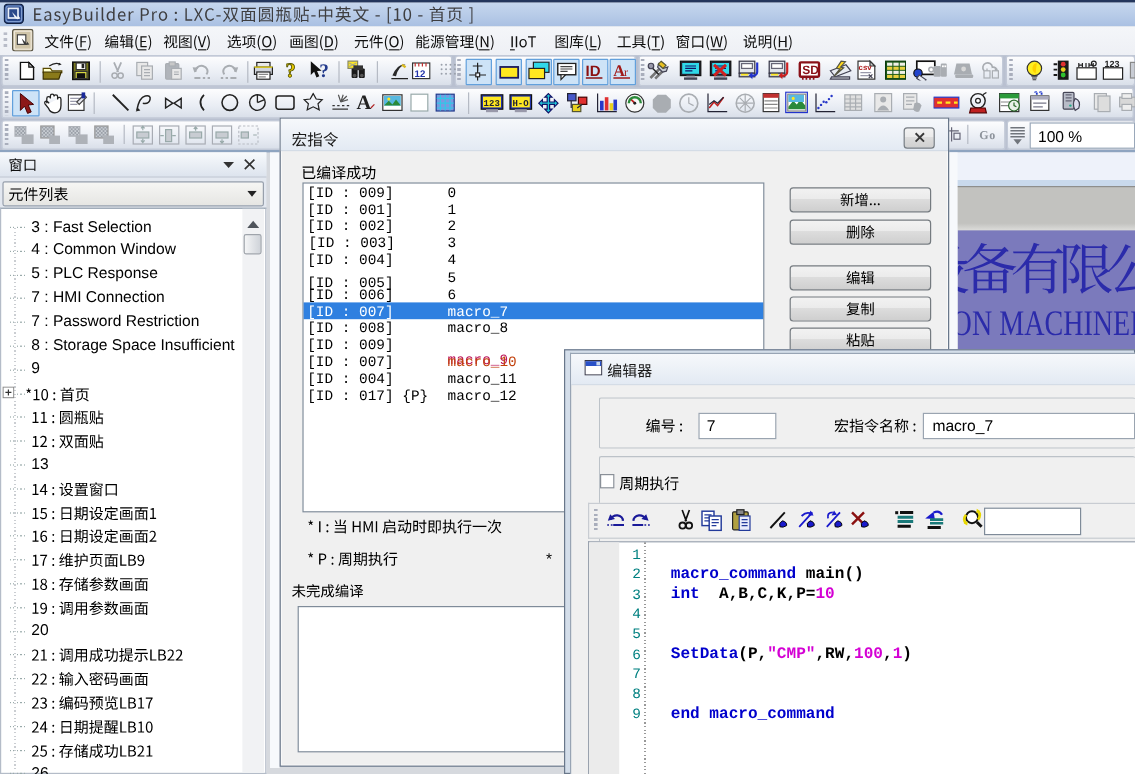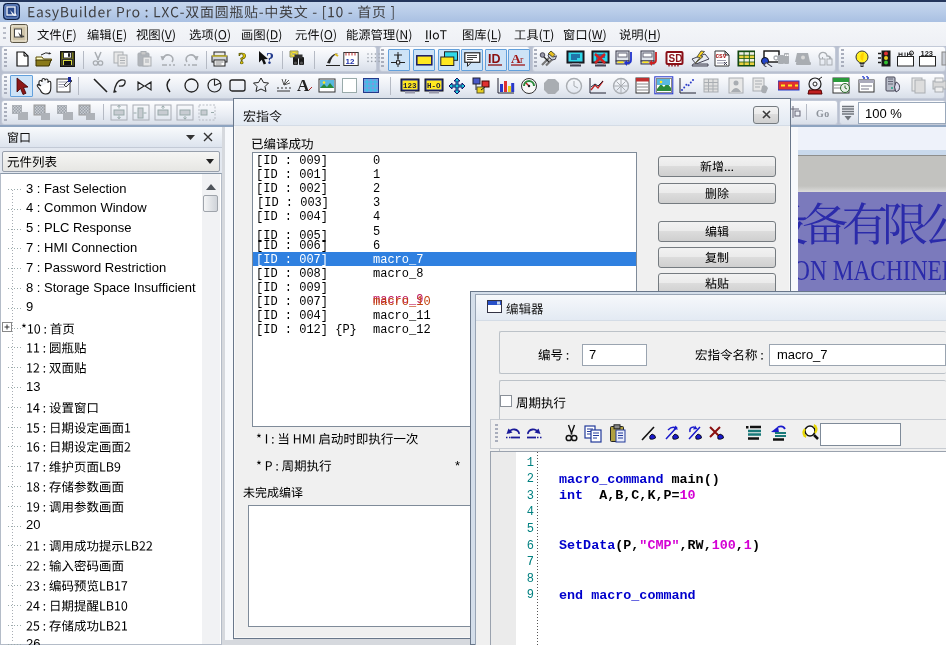--- a/index.html
+++ b/index.html
@@ -732,21 +732,21 @@
 <div style="position:absolute;left:256px;top:252.7px;font:12px 'Liberation Mono';color:#fff;white-space:pre;line-height:14px">[ID : 007]</div>
 <div style="position:absolute;left:373px;top:252.7px;font:12px 'Liberation Mono';color:#fff;white-space:pre;line-height:14px">macro_7</div>
 <div style="position:absolute;left:256px;top:266.8px;font:12px 'Liberation Mono';color:#000;white-space:pre;line-height:14px">[ID : 008]</div>
 <div style="position:absolute;left:373px;top:266.8px;font:12px 'Liberation Mono';color:#000;white-space:pre;line-height:14px">macro_8</div>
 <div style="position:absolute;left:256px;top:280.9px;font:12px 'Liberation Mono';color:#000;white-space:pre;line-height:14px">[ID : 009]</div>
 <div style="position:absolute;left:373px;top:293px;font:12px 'Liberation Mono';color:#be185d;white-space:pre;line-height:14px">macro_9</div>
 <div style="position:absolute;left:256px;top:295.0px;font:12px 'Liberation Mono';color:#000;white-space:pre;line-height:14px">[ID : 007]</div>
 <div style="position:absolute;left:373px;top:295.0px;font:12px 'Liberation Mono';color:#c2410c;white-space:pre;line-height:14px">macro_10</div>
 <div style="position:absolute;left:256px;top:309.1px;font:12px 'Liberation Mono';color:#000;white-space:pre;line-height:14px">[ID : 004]</div>
 <div style="position:absolute;left:373px;top:309.1px;font:12px 'Liberation Mono';color:#000;white-space:pre;line-height:14px">macro_11</div>
-<div style="position:absolute;left:256px;top:323.2px;font:12px 'Liberation Mono';color:#000;white-space:pre;line-height:14px">[ID : 012] {P}</div>
+<div style="position:absolute;left:256px;top:323.2px;font:12px 'Liberation Mono';color:#000;white-space:pre;line-height:14px">[ID : 017] {P}</div>
 <div style="position:absolute;left:373px;top:323.2px;font:12px 'Liberation Mono';color:#000;white-space:pre;line-height:14px">macro_12</div>
 <div class="btn" style="left:658px;top:156px;width:118px;height:21px"></div>
 <svg style="position:absolute;left:699.996px;top:157.1px;" width="37" height="19" viewBox="0 -13.9 37 19">
     <path d="M4.3 -2.6C4.7 -2.0 5.1 -1.1 5.3 -0.6L5.9 -1.0C5.8 -1.5 5.3 -2.3 4.9 -2.9ZM1.6 -2.8C1.4 -2.1 1.0 -1.3 0.5 -0.8C0.7 -0.7 1.0 -0.5 1.1 -0.4C1.6 -0.9 2.1 -1.8 2.4 -2.6ZM6.6 -8.9V-4.8C6.6 -3.2 6.5 -1.1 5.5 0.3C5.7 0.4 6.1 0.7 6.2 0.9C7.3 -0.7 7.5 -3.1 7.5 -4.8V-5.2H9.3V0.9H10.2V-5.2H11.5V-6.0H7.5V-8.3C8.7 -8.5 10.1 -8.8 11.1 -9.2L10.4 -9.9C9.5 -9.5 8.0 -9.1 6.6 -8.9ZM2.6 -9.9C2.8 -9.6 3.0 -9.2 3.1 -8.8H0.7V-8.1H6.0V-8.8H4.0C3.9 -9.2 3.6 -9.7 3.4 -10.1ZM4.5 -8.0C4.4 -7.5 4.1 -6.6 3.9 -6.1H0.6V-5.3H3.0V-4.1H0.6V-3.3H3.0V-0.2C3.0 -0.1 3.0 -0.1 2.9 -0.1C2.7 -0.0 2.4 -0.0 1.9 -0.1C2.1 0.2 2.2 0.5 2.2 0.7C2.8 0.7 3.2 0.7 3.5 0.6C3.8 0.4 3.8 0.2 3.8 -0.2V-3.3H6.1V-4.1H3.8V-5.3H6.2V-6.1H4.7C4.9 -6.6 5.1 -7.2 5.4 -7.8ZM1.5 -7.8C1.8 -7.3 1.9 -6.6 2.0 -6.1L2.8 -6.3C2.7 -6.8 2.5 -7.5 2.2 -8.0Z M17.6 -7.2C18.0 -6.6 18.3 -5.9 18.4 -5.4L19.0 -5.7C18.8 -6.1 18.5 -6.8 18.1 -7.3ZM21.2 -7.3C21.0 -6.8 20.6 -6.1 20.3 -5.6L20.8 -5.4C21.1 -5.8 21.5 -6.5 21.8 -7.1ZM12.5 -1.5 12.8 -0.7C13.8 -1.0 15.0 -1.5 16.1 -2.0L16.0 -2.8L14.8 -2.4V-6.3H16.0V-7.2H14.8V-9.9H13.9V-7.2H12.6V-6.3H13.9V-2.1ZM17.3 -9.7C17.6 -9.3 18.0 -8.7 18.1 -8.3L18.9 -8.7C18.8 -9.1 18.4 -9.6 18.1 -10.1ZM16.5 -8.3V-4.4H22.9V-8.3H21.2C21.6 -8.8 21.9 -9.3 22.2 -9.8L21.3 -10.1C21.1 -9.6 20.7 -8.8 20.3 -8.3ZM17.2 -7.7H19.3V-5.0H17.2ZM20.0 -7.7H22.1V-5.0H20.0ZM17.9 -1.2H21.5V-0.3H17.9ZM17.9 -1.9V-2.9H21.5V-1.9ZM17.1 -3.6V0.9H17.9V0.3H21.5V0.9H22.3V-3.6Z M25.7 0.2C26.1 0.2 26.5 -0.2 26.5 -0.7C26.5 -1.2 26.1 -1.5 25.7 -1.5C25.2 -1.5 24.9 -1.2 24.9 -0.7C24.9 -0.2 25.2 0.2 25.7 0.2Z M29.0 0.2C29.4 0.2 29.8 -0.2 29.8 -0.7C29.8 -1.2 29.4 -1.5 29.0 -1.5C28.6 -1.5 28.2 -1.2 28.2 -0.7C28.2 -0.2 28.6 0.2 29.0 0.2Z M32.3 0.2C32.8 0.2 33.1 -0.2 33.1 -0.7C33.1 -1.2 32.8 -1.5 32.3 -1.5C31.9 -1.5 31.5 -1.2 31.5 -0.7C31.5 -0.2 31.9 0.2 32.3 0.2Z" fill="#000"></path>
   </svg>
 <div class="btn" style="left:658px;top:182.5px;width:118px;height:21px"></div>
 <svg style="position:absolute;left:705.0px;top:183.6px;" width="27" height="19" viewBox="0 -13.9 27 19">
     <path d="M8.5 -8.7V-2.0H9.2V-8.7ZM10.2 -9.9V-0.1C10.2 0.1 10.2 0.2 10.0 0.2C9.9 0.2 9.4 0.2 8.8 0.2C8.9 0.4 9.0 0.7 9.1 1.0C9.8 1.0 10.3 0.9 10.6 0.8C10.9 0.7 11.0 0.4 11.0 -0.1V-9.9ZM0.5 -5.4V-4.6H1.3V-4.0C1.3 -2.5 1.2 -0.7 0.5 0.5C0.7 0.6 1.0 0.8 1.1 1.0C1.9 -0.3 2.1 -2.4 2.1 -4.0V-4.6H3.2V-0.1C3.2 -0.0 3.1 0.0 3.0 0.0C2.9 0.0 2.5 0.0 2.1 0.0C2.2 0.2 2.3 0.6 2.3 0.8C2.9 0.8 3.3 0.8 3.6 0.7C3.8 0.5 3.9 0.3 3.9 -0.1V-4.6H4.8V-4.5C4.8 -2.9 4.7 -0.9 4.0 0.6C4.2 0.6 4.6 0.8 4.7 0.9C5.4 -0.5 5.5 -2.8 5.5 -4.5V-4.6H6.6V-0.1C6.6 0.0 6.6 0.0 6.5 0.0C6.3 0.0 6.0 0.0 5.5 0.0C5.6 0.3 5.7 0.6 5.7 0.8C6.4 0.8 6.8 0.8 7.0 0.7C7.3 0.5 7.4 0.3 7.4 -0.1V-4.6H8.0V-5.4H7.4V-9.7H4.8V-5.4H3.9V-9.7H1.3V-5.4ZM2.1 -8.9H3.2V-5.4H2.1ZM5.5 -8.9H6.6V-5.4H5.5Z M17.7 -2.7C17.3 -1.8 16.7 -0.9 16.0 -0.3C16.2 -0.1 16.6 0.1 16.7 0.2C17.3 -0.4 18.0 -1.5 18.5 -2.4ZM21.2 -2.4C21.8 -1.6 22.5 -0.6 22.9 0.1L23.6 -0.3C23.3 -1.0 22.5 -2.0 21.8 -2.7ZM12.9 -9.6V0.9H13.7V-8.8H15.3C15.0 -8.0 14.6 -6.9 14.3 -6.1C15.2 -5.1 15.4 -4.3 15.4 -3.6C15.4 -3.3 15.3 -2.9 15.1 -2.8C15.0 -2.7 14.9 -2.7 14.7 -2.7C14.6 -2.7 14.3 -2.7 14.0 -2.7C14.1 -2.5 14.2 -2.1 14.2 -1.9C14.5 -1.9 14.8 -1.9 15.1 -1.9C15.3 -1.9 15.6 -2.0 15.7 -2.1C16.1 -2.4 16.2 -2.9 16.2 -3.6C16.2 -4.3 16.0 -5.2 15.1 -6.2C15.5 -7.1 16.0 -8.3 16.3 -9.3L15.8 -9.6L15.6 -9.6ZM16.5 -4.1V-3.3H19.6V-0.1C19.6 0.1 19.6 0.1 19.4 0.1C19.2 0.1 18.6 0.1 17.9 0.1C18.1 0.4 18.2 0.7 18.3 0.9C19.1 0.9 19.7 0.9 20.0 0.8C20.4 0.7 20.5 0.4 20.5 -0.1V-3.3H23.4V-4.1H20.5V-5.6H22.3V-6.4H17.6V-5.6H19.6V-4.1ZM19.9 -10.2C19.1 -8.7 17.6 -7.3 16.1 -6.6C16.3 -6.4 16.6 -6.1 16.7 -5.9C17.9 -6.6 19.1 -7.6 20.0 -8.8C21.0 -7.5 22.0 -6.7 23.1 -6.0C23.2 -6.3 23.5 -6.6 23.7 -6.7C22.6 -7.3 21.5 -8.1 20.4 -9.4L20.7 -9.9Z" fill="#000"></path>
   </svg>
 <div class="btn" style="left:658px;top:220.5px;width:118px;height:21px"></div>

